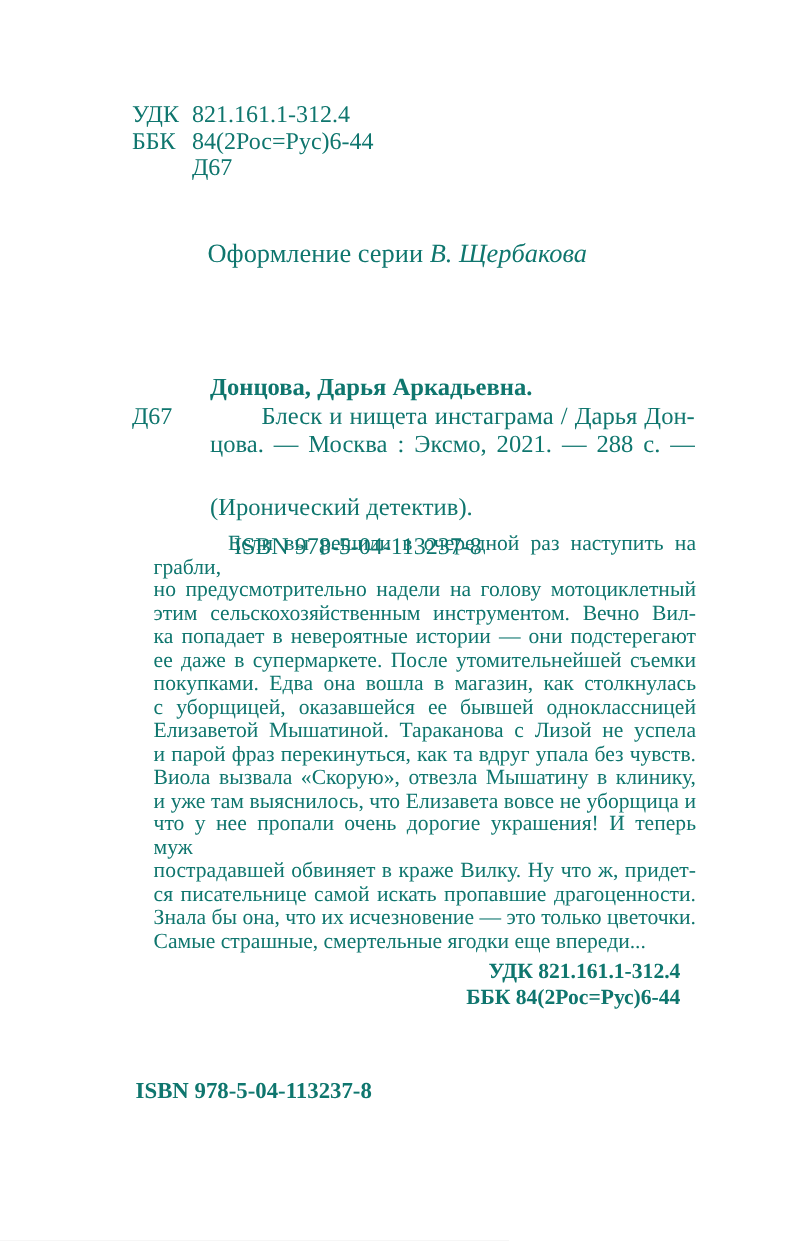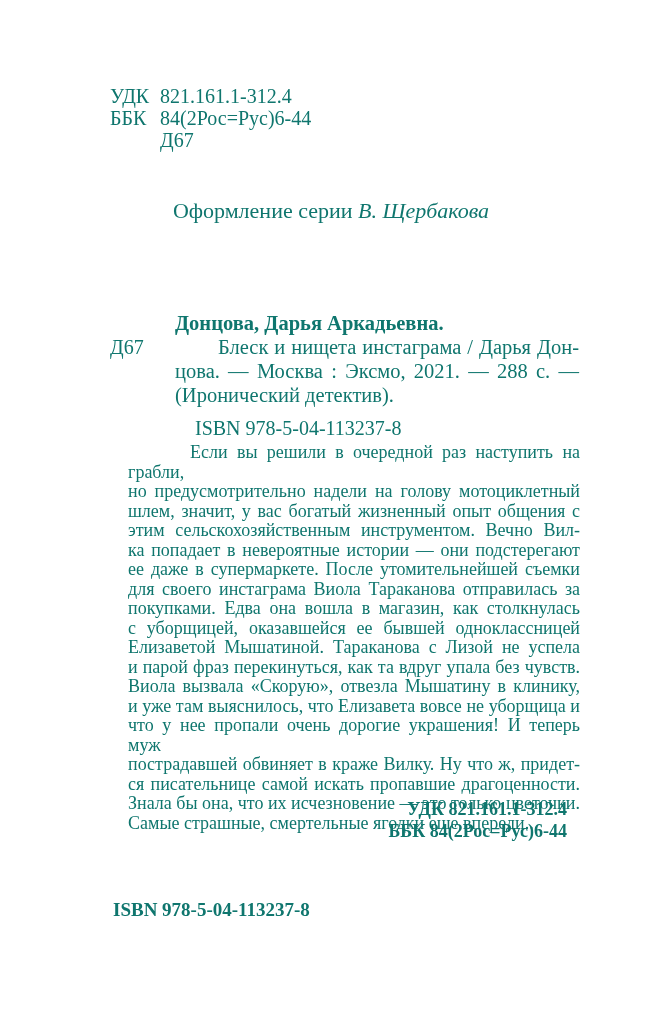--- a/index.html
+++ b/index.html
@@ -22,21 +22,21 @@
   .series { position:absolute; top:199px; left:0; width:662px; text-align:center; font-size:22px; line-height:24px; }
   .series-line { margin-bottom:11px; white-space:nowrap; }
   .it { font-style:italic; }
 
   
   .citation { position:absolute; top:311px; left:175px; width:404px; font-size:20.5px; line-height:24px; }
   .cit-heading { font-weight:bold; white-space:nowrap; }
   .margin-code { position:absolute; top:336px; left:110px; font-size:20px; }
   .cit-lines .cit-line { text-align:justify; text-align-last:justify; }
   .cit-lines .cit-line:first-child { text-indent:43px; }
-  .cit-lines .cit-line.last { text-align:center; text-align-last:left; }
+  .cit-lines .cit-line.last { text-align:center; text-align-last:left;margin-top:28px; }
   .cit-isbn { margin-top:9px; padding-left:20px; white-space:nowrap; font-size:20px; }
 
   
   .annotation { position:absolute; top:443px; left:128px; width:452px; font-size:18px; line-height:19.5px; }
   .annotation .ann-line { text-align:justify; text-align-last:justify; }
   .annotation .ann-line:first-child { text-indent:62px; }
   .annotation .ann-line.last { text-align:left; text-align-last:left; }
 
   
   .right-codes { position:absolute; top:798px; right:95px; text-align:right; font-weight:bold; font-size:18px; line-height:22px; }
@@ -79,25 +79,23 @@
         <div class="cit-line">Блеск и нищета инстаграма / Дарья Дон-</div>
         <div class="cit-line">цова. — Москва : Эксмо, 2021. — 288 с. —</div>
         <div class="cit-line last">(Иронический детектив).</div>
       </div>
     <div class="cit-isbn">ISBN 978-5-04-113237-8</div>
   </div>
 
   <div class="annotation">
       <div class="ann-line">Если вы решили в очередной раз наступить на грабли,</div>
       <div class="ann-line">но предусмотрительно надели на голову мотоциклетный</div>
-      <div class="ann-line">шлем, значит, у вас богатый жизненный опыт общения с</div>
       <div class="ann-line">этим сельскохозяйственным инструментом. Вечно Вил-</div>
       <div class="ann-line">ка попадает в невероятные истории — они подстерегают</div>
       <div class="ann-line">ее даже в супермаркете. После утомительнейшей съемки</div>
-      <div class="ann-line">для своего инстаграма Виола Тараканова отправилась за</div>
       <div class="ann-line">покупками. Едва она вошла в магазин, как столкнулась</div>
       <div class="ann-line">с уборщицей, оказавшейся ее бывшей одноклассницей</div>
       <div class="ann-line">Елизаветой Мышатиной. Тараканова с Лизой не успела</div>
       <div class="ann-line">и парой фраз перекинуться, как та вдруг упала без чувств.</div>
       <div class="ann-line">Виола вызвала «Скорую», отвезла Мышатину в клинику,</div>
       <div class="ann-line">и уже там выяснилось, что Елизавета вовсе не уборщица и</div>
       <div class="ann-line">что у нее пропали очень дорогие украшения! И теперь муж</div>
       <div class="ann-line">пострадавшей обвиняет в краже Вилку. Ну что ж, придет-</div>
       <div class="ann-line">ся писательнице самой искать пропавшие драгоценности.</div>
       <div class="ann-line">Знала бы она, что их исчезновение — это только цветочки.</div>

